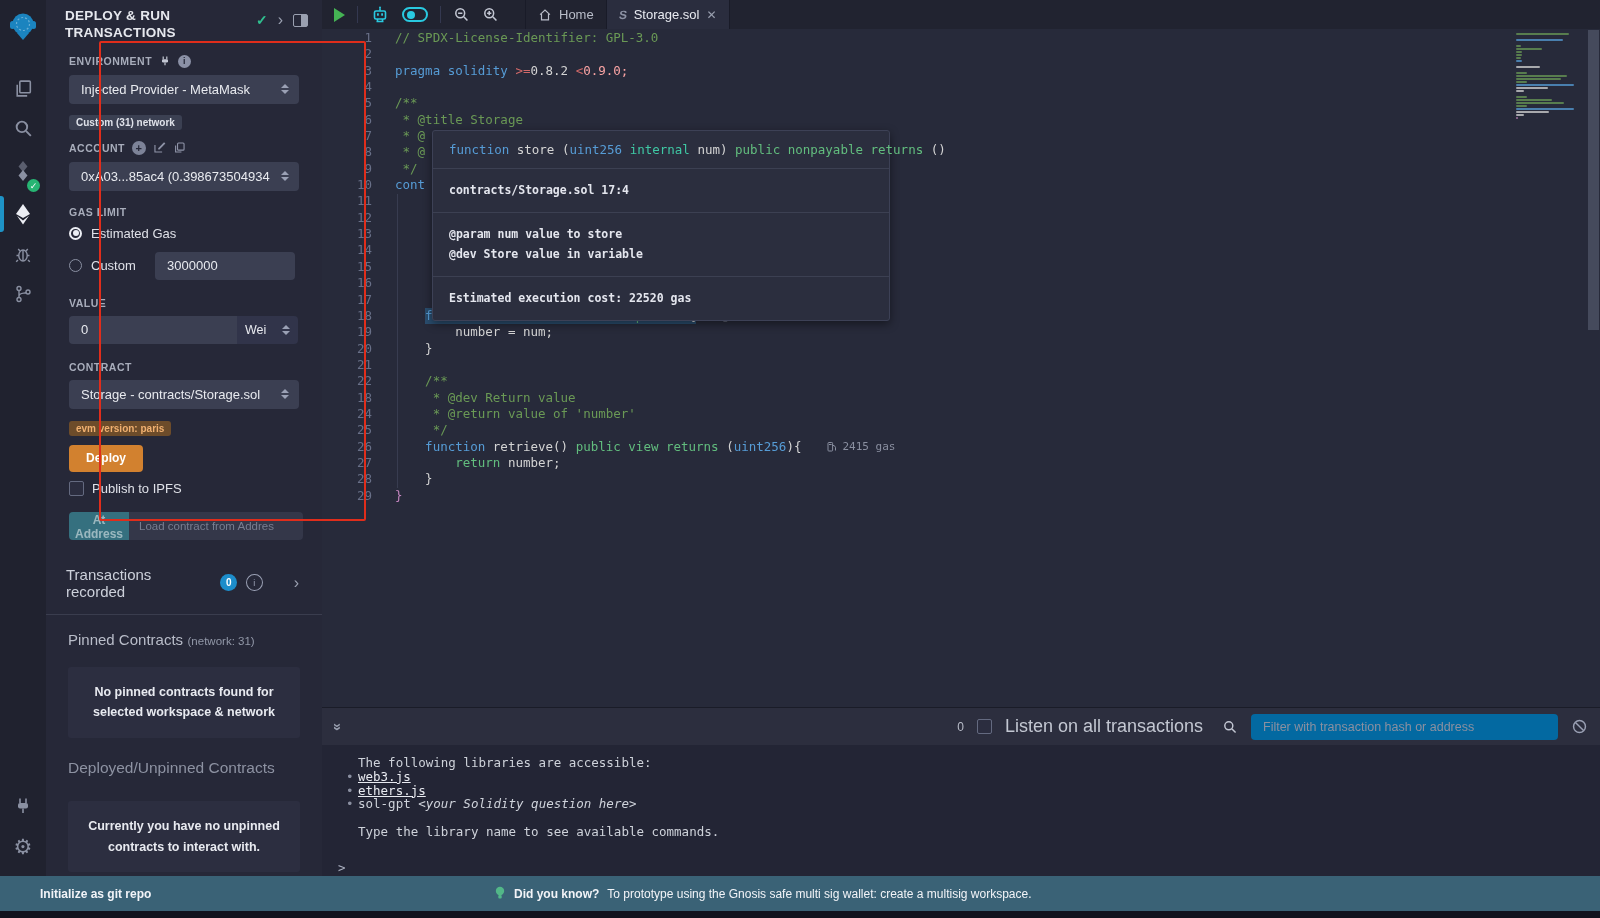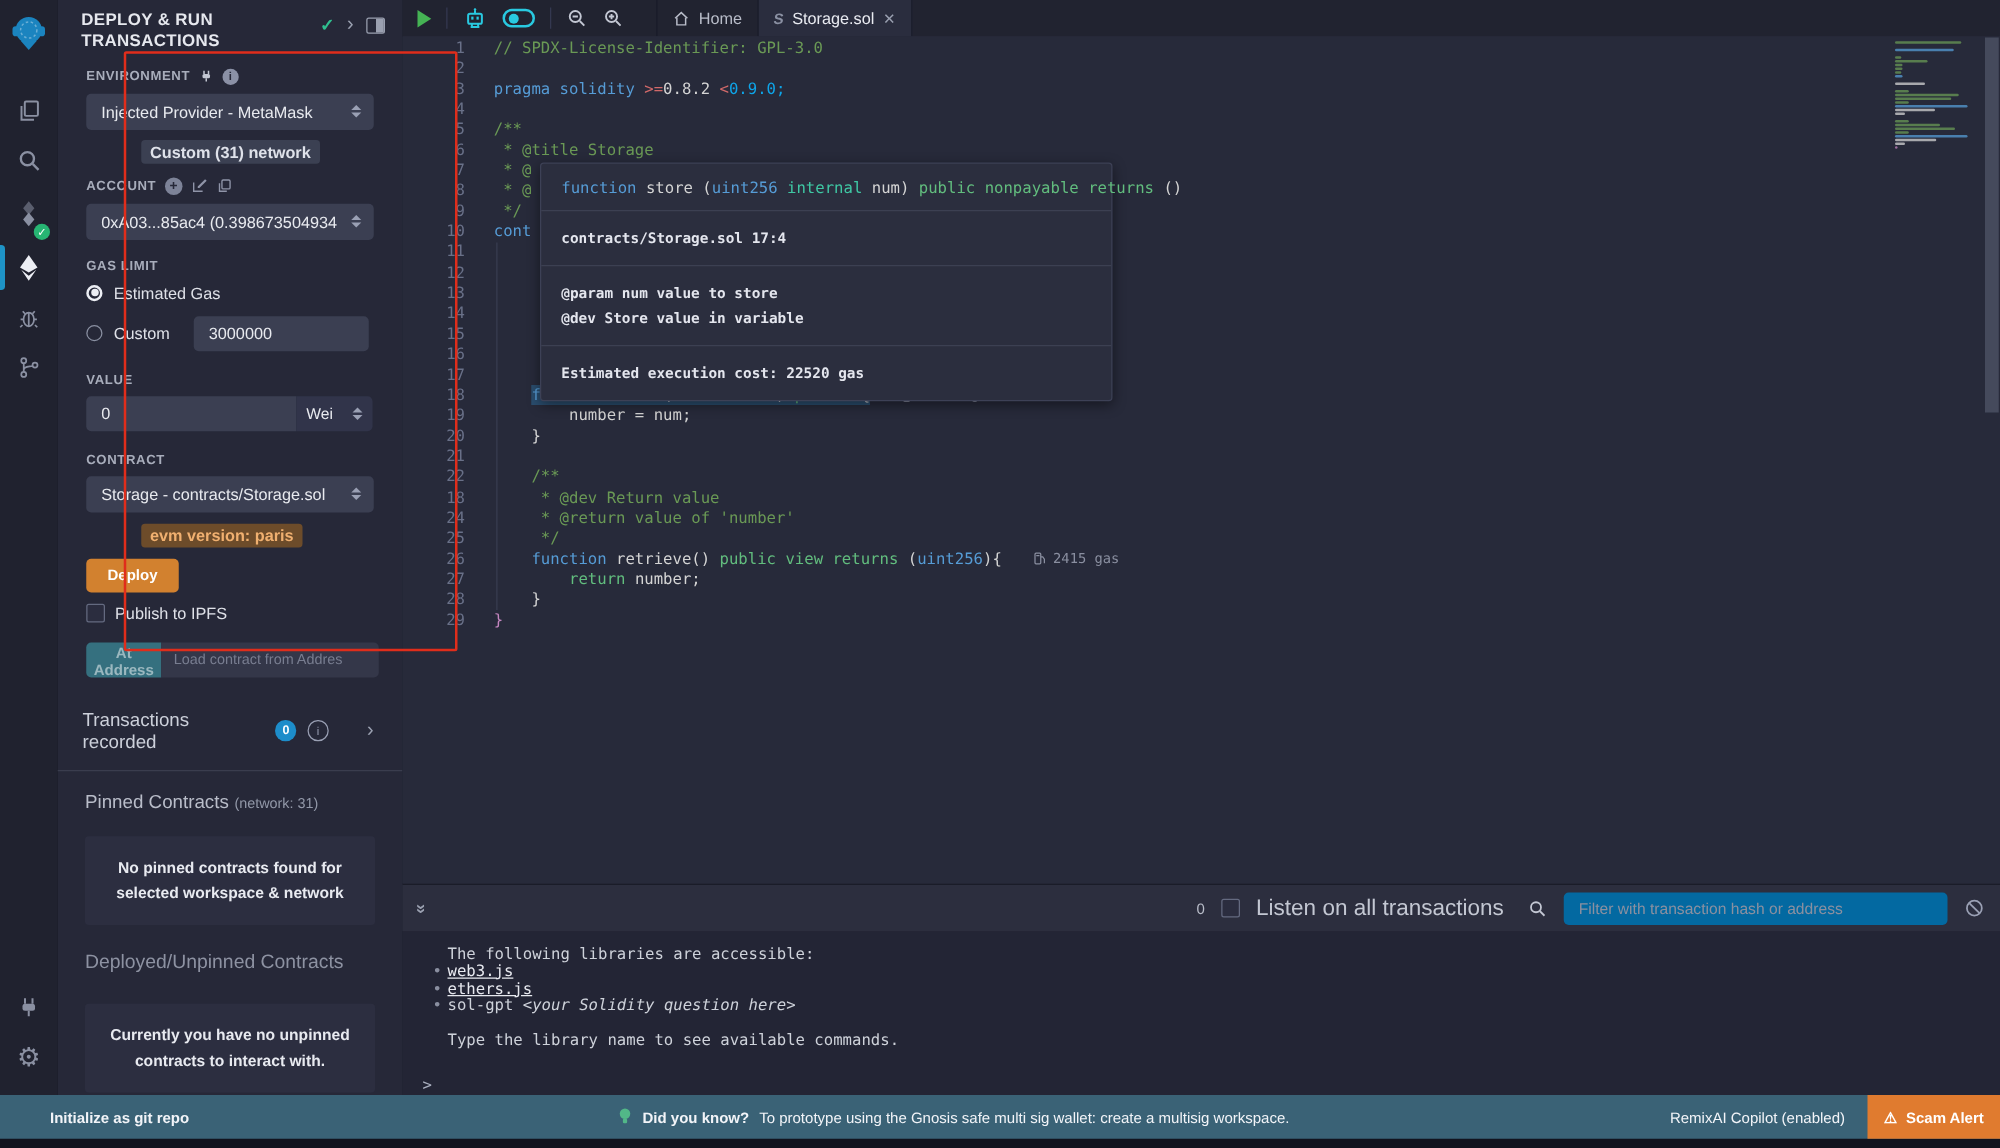--- a/index.html
+++ b/index.html
@@ -29,22 +29,22 @@
       background:linear-gradient(90deg,transparent 55%,#9aa0b0 55%);}
   .sp-label{font-size:10.5px;font-weight:bold;letter-spacing:.5px;color:#a8adbb;display:flex;align-items:center;gap:7px;}
   .sp-section{padding:0 23px;}
   .sel{height:29px;background:#3b3f52;border-radius:4px;display:flex;align-items:center;
       padding:0 10px 0 12px;font-size:13px;color:#e8eaef;cursor:pointer;}
   .sel .grow{flex:1;white-space:nowrap;overflow:hidden;}
   .updown{display:flex;flex-direction:column;gap:2px;align-items:center;}
   .updown i{display:block;width:0;height:0;border-left:4px solid transparent;border-right:4px solid transparent;}
   .updown i.u{border-bottom:4px solid #9aa0b4;}
   .updown i.d{border-top:4px solid #9aa0b4;}
-  .pill{display:inline-block;background:#3b4052;color:#dfe2ea;font-size:13px;font-weight:bold;
-      border-radius:3px;padding:2px 7px;margin-left:44px;}
+  .pill{display:inline-block;background:#3b4052;color:#dfe2ea;font-size:10px;font-weight:bold;
+      border-radius:3px;padding:2px 7px;}
   .evm-pill{background:#6d4c2a;color:#f0b070;}
   .mini-icon{color:#8f94a8;display:inline-flex;}
   .info-badge{width:13px;height:13px;border-radius:50%;background:#8b91a6;color:#262838;
       font-size:9px;font-weight:bold;display:inline-flex;align-items:center;justify-content:center;}
   .info-outline{width:15px;height:15px;border-radius:50%;border:1.3px solid #9aa0b4;color:#9aa0b4;
       font-size:9px;display:inline-flex;align-items:center;justify-content:center;}
   .plus-badge{width:14px;height:14px;border-radius:50%;background:#7d8398;color:#262838;
       font-size:11px;font-weight:bold;display:inline-flex;align-items:center;justify-content:center;line-height:0;}
   .radio{width:13px;height:13px;border-radius:50%;border:1.5px solid #8a90a2;box-sizing:border-box;position:relative;flex:none;}
   .radio.sel-on{border:2px solid #eceef4;}
@@ -381,21 +381,21 @@
           <div class="cl">
             <span class="ln">1</span>
             <span class="ct"><span style="color: rgb(106, 153, 85);">// SPDX-License-Identifier: GPL-3.0</span></span>
           </div>
           <div class="cl">
             <span class="ln">2</span>
             <span class="ct"></span>
           </div>
           <div class="cl">
             <span class="ln">3</span>
-            <span class="ct"><span style="color: rgb(86, 156, 214);">pragma solidity </span><span style="color: rgb(209, 105, 105);">&gt;=</span><span style="color: rgb(212, 212, 212);">0.8.2 </span><span style="color: rgb(209, 105, 105);">&lt;</span><span style="color: #0ea5e9;">0.9.0;</span></span>
+            <span class="ct"><span style="color: rgb(86, 156, 214);">pragma solidity </span><span style="color: rgb(209, 105, 105);">&gt;=</span><span style="color: rgb(212, 212, 212);">0.8.2 </span><span style="color: rgb(209, 105, 105);">&lt;</span><span style="color: #fca5a5;">0.9.0;</span></span>
           </div>
           <div class="cl">
             <span class="ln">4</span>
             <span class="ct"></span>
           </div>
           <div class="cl">
             <span class="ln">5</span>
             <span class="ct"><span style="color: rgb(106, 153, 85);">/**</span></span>
           </div>
           <div class="cl">
@@ -587,21 +587,14 @@
   <div class="statusbar">
     <span class="sb-left">Initialize as git repo</span>
     <span class="sb-tip">
       <svg width="12" height="15" viewBox="0 0 12 15">
         <circle cx="6" cy="5" r="4.2" fill="#52b788"></circle>
           <rect x="4.3" y="9" width="3.4" height="3.6" rx="1" fill="#52b788"></rect>
         </svg>
       <b>Did you know?</b>
       <span>To prototype using the Gnosis safe multi sig wallet: create a multisig workspace.</span>
     </span>
-    <span class="sb-right">
-      <span class="sb-copilot">RemixAI Copilot (enabled)</span>
-      <span class="scam">
-        <span>⚠</span>
-        <span>Scam Alert</span>
-      </span>
-    </span>
   </div>
 </div>
 
 </body></html>

